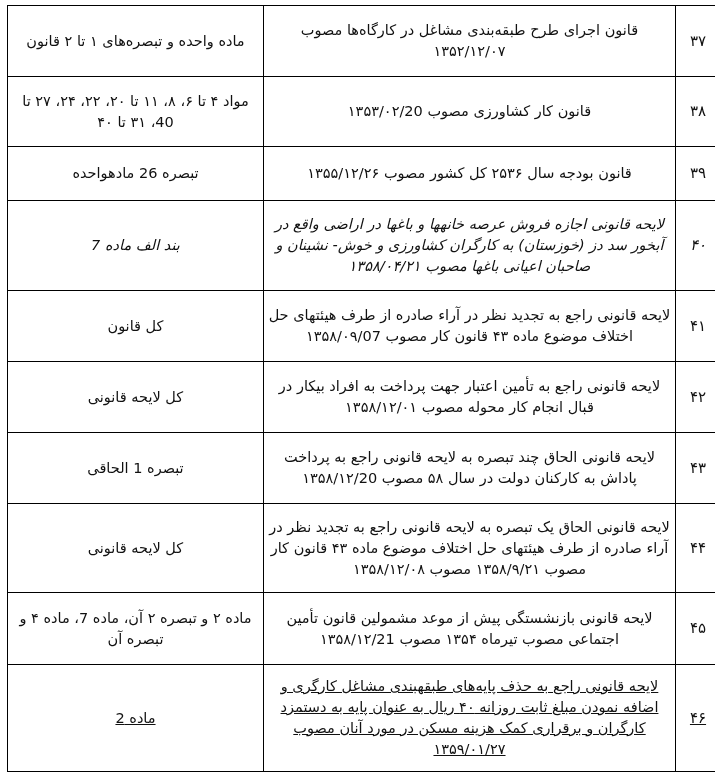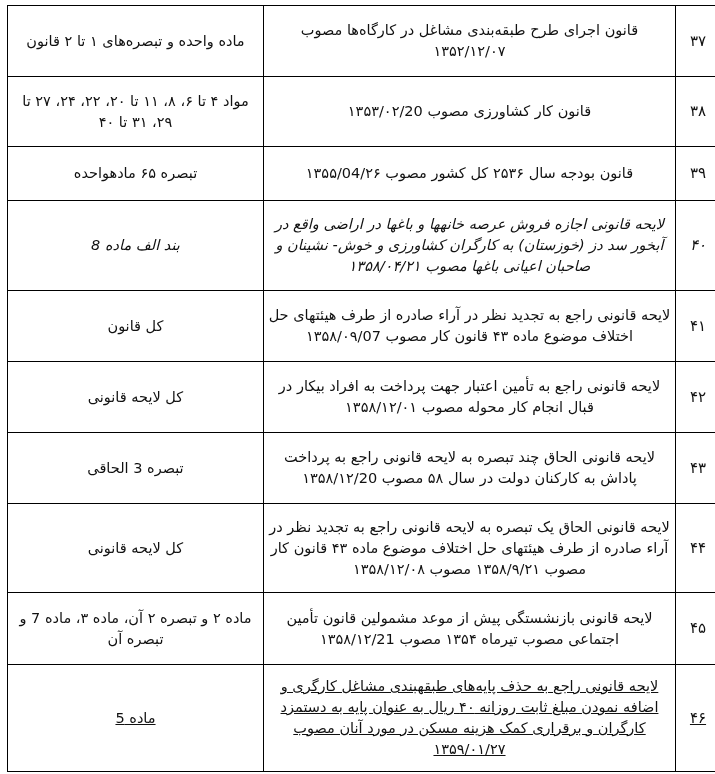--- a/index.html
+++ b/index.html
@@ -57,57 +57,57 @@
   <table>
     <tbody>
       <tr class="row-37">
         <td class="num">۳۷</td>
         <td class="title">قانون اجرای طرح طبقه‌بندی مشاغل در کارگاه‌ها مصوب ۱۳۵۲/۱۲/۰۷</td>
         <td class="scope">ماده واحده و تبصره‌های ۱ تا ۲ قانون</td>
       </tr>
       <tr class="row-38">
         <td class="num">۳۸</td>
         <td class="title">قانون کار کشاورزی مصوب ۱۳۵۳/۰۲/20</td>
-        <td class="scope">مواد ۴ تا ۶، ۸، ۱۱ تا ۲۰، ۲۲، ۲۴، ۲۷ تا ۲۹، ۳۱ تا ۴۰</td>
+        <td class="scope">مواد ۴ تا ۶، ۸، ۱۱ تا ۲۰، ۲۲، ۲۴، ۲۷ تا 40، ۳۱ تا ۴۰</td>
       </tr>
       <tr class="row-39">
         <td class="num">۳۹</td>
-        <td class="title">قانون بودجه سال ۲۵۳۶ کل کشور مصوب ۱۳۵۵/04/۲۶</td>
-        <td class="scope">تبصره ۶۵ مادهواحده</td>
+        <td class="title">قانون بودجه سال ۲۵۳۶ کل کشور مصوب ۱۳۵۵/۱۲/۲۶</td>
+        <td class="scope">تبصره 26 مادهواحده</td>
       </tr>
       <tr class="row-40">
         <td class="num">۴۰</td>
         <td class="title">لایحه قانونی اجازه فروش  عرصه خانهها و باغها در اراضی واقع در آبخور سد دز (خوزستان) به کارگران کشاورزی و خوش- نشینان و صاحبان اعیانی باغها مصوب ۱۳۵۸/۰۴/۲۱</td>
-        <td class="scope">بند الف ماده 8</td>
+        <td class="scope">بند الف ماده 7</td>
       </tr>
       <tr class="row-41">
         <td class="num">۴۱</td>
         <td class="title">لایحه قانونی راجع به تجدید نظر در آراء صادره از طرف  هیئتهای حل اختلاف موضوع ماده ۴۳ قانون کار مصوب ۱۳۵۸/۰۹/07</td>
         <td class="scope">کل قانون</td>
       </tr>
       <tr class="row-42">
         <td class="num">۴۲</td>
         <td class="title">لایحه قانونی راجع به  تأمین اعتبار جهت پرداخت به افراد بیکار در قبال انجام کار محوله مصوب ۱۳۵۸/۱۲/۰۱</td>
         <td class="scope">کل لایحه قانونی</td>
       </tr>
       <tr class="row-43">
         <td class="num">۴۳</td>
         <td class="title">لایحه قانونی الحاق چند تبصره به لایحه قانونی راجع به پرداخت پاداش به کارکنان دولت در سال ۵۸ مصوب ۱۳۵۸/۱۲/20</td>
-        <td class="scope">تبصره 3 الحاقی</td>
+        <td class="scope">تبصره 1 الحاقی</td>
       </tr>
       <tr class="row-44">
         <td class="num">۴۴</td>
         <td class="title">لایحه قانونی الحاق یک تبصره به لایحه قانونی راجع به تجدید نظر در آراء صادره از طرف هیئتهای حل اختلاف موضوع ماده ۴۳ قانون کار مصوب ۱۳۵۸/۹/۲۱ مصوب ۱۳۵۸/۱۲/۰۸</td>
         <td class="scope">کل لایحه قانونی</td>
       </tr>
       <tr class="row-45">
         <td class="num">۴۵</td>
         <td class="title">لایحه قانونی بازنشستگی پیش از موعد مشمولین قانون تأمین اجتماعی مصوب تیرماه ۱۳۵۴ مصوب ۱۳۵۸/۱۲/21</td>
-        <td class="scope">ماده ۲ و تبصره ۲ آن، ماده ۳، ماده 7 و تبصره آن</td>
+        <td class="scope">ماده ۲ و تبصره ۲ آن، ماده 7، ماده ۴ و تبصره آن</td>
       </tr>
       <tr class="row-46">
         <td class="num">۴۶</td>
         <td class="title">لایحه قانونی راجع به حذف پایه‌های طبقهبندی مشاغل کارگری و اضافه نمودن مبلغ ثابت روزانه ۴۰ ریال به عنوان پایه به دستمزد کارگران و برقراری کمک هزینه مسکن در مورد آنان مصوب ۱۳۵۹/۰۱/۲۷</td>
-        <td class="scope">ماده 5</td>
+        <td class="scope">ماده 2</td>
       </tr>
     </tbody>
   </table>
 </div>
 
 </body></html>

